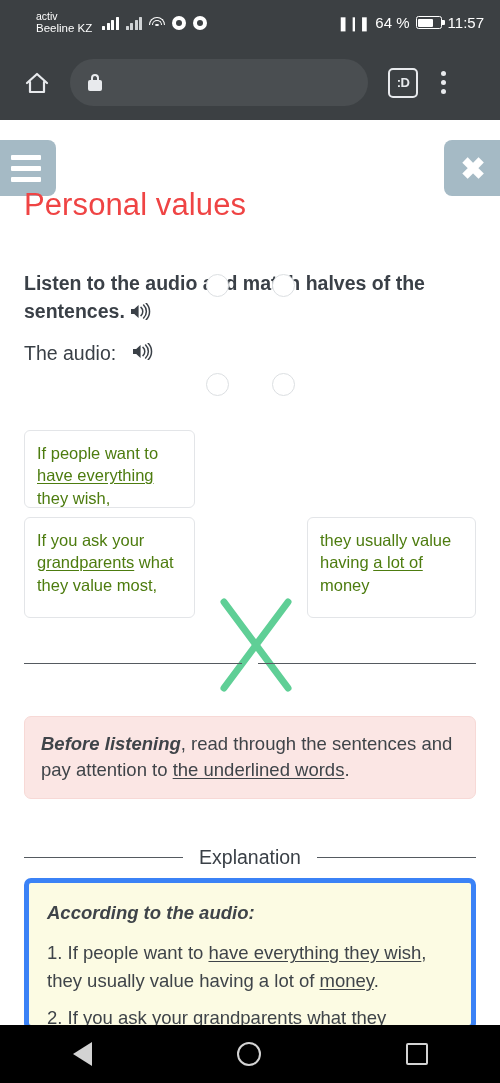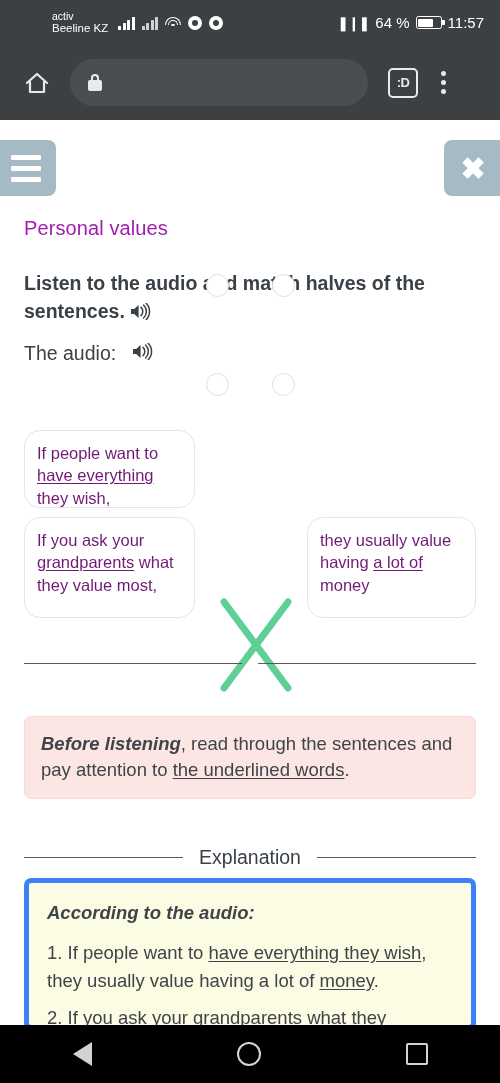--- a/index.html
+++ b/index.html
@@ -10,21 +10,21 @@
     overflow: hidden;
   }
   .screen { position: relative; width: 500px; height: 1083px; overflow: hidden; background:#fff; }
 
   
   .statusbar {
     position:absolute; top:0; left:0; width:500px; height:45px;
     background:#3c4043; color:#ffffff;
     display:flex; align-items:center;
   }
-  .carrier { margin-left:52px; line-height:1.05; }
+  .carrier { margin-left:36px; line-height:1.05; }
   .carrier div:first-child { font-size:10.5px; }
   .carrier div:last-child { font-size:11.5px; }
   .sb-icons { display:flex; align-items:flex-end; gap:7px; margin-left:10px; }
   .bars { display:flex; align-items:flex-end; gap:1.5px; height:14px; }
   .bars i { display:block; width:3px; background:#fff; border-radius:.5px; }
   .bars i:nth-child(1){height:4px}
   .bars i:nth-child(2){height:7px}
   .bars i:nth-child(3){height:10px}
   .bars i:nth-child(4){height:13px}
   .bars.dim i { background:#cfd2d4; }
@@ -76,21 +76,21 @@
   }
   .btn-menu .lines { width:30px; display:flex; flex-direction:column; gap:6px; margin-left:12px; }
   .btn-menu .lines i { display:block; height:5px; background:#fff; border-radius:1px; }
   .btn-close {
     position:absolute; right:-16px; top:20px; width:72px; height:56px;
     background:#a5bac5; border-radius:8px 0 0 8px;
     display:flex; align-items:center; justify-content:center;
     color:#fff; font-size:30px; font-weight:bold; padding-right:14px;
   }
 
-  .title { position:absolute; left:24px; top:97px; font-size:20px; color:#a21caf; letter-spacing:.1px; }
+  .title { position:absolute; left:24px; top:67px; font-size:31px; color:#ef4444; letter-spacing:.1px; }
 
   .instr {
     position:absolute; left:24px; top:149px; width:452px;
     font-size:19.5px; font-weight:bold; color:#3a4047; line-height:1.45;
   }
   .audio-line {
     position:absolute; left:24px; top:222px;
     font-size:19.5px; color:#3a4047; display:flex; align-items:center; gap:16px;
   }
   .spk { display:inline-block; vertical-align:middle; }
@@ -100,22 +100,22 @@
   }
   .clipped-row .inner {
     position:relative; top:-19px;
     font-size:19px; font-weight:bold; color:#3a4047; white-space:nowrap;
     letter-spacing:.2px;
   }
 
   
   .match { position:absolute; left:0; top:300px; width:500px; height:200px; }
   .card {
-    position:absolute; background:#fff; border:1px solid #e3e5e8; border-radius:16px;
-    font-size:16.5px; line-height:1.35; color:#701a75; padding:11px 12px;
+    position:absolute; background:#fff; border:1px solid #e3e5e8; border-radius:6px;
+    font-size:16.5px; line-height:1.35; color:#4d7c0f; padding:11px 12px;
   }
   .card u { text-decoration:underline; text-underline-offset:2px; }
   .card.l1 { left:24px; top:10px; width:171px; height:78px; }
   .card.l2 { left:24px; top:97px; width:171px; height:101px; }
   .card.r1 { left:307px; top:10px; width:169px; height:78px; }
   .card.r2 { left:307px; top:97px; width:169px; height:101px; }
   .dot {
     position:absolute; width:23px; height:23px; border-radius:50%;
     background:#fff; border:1.6px solid #dcdfe2;
   }

